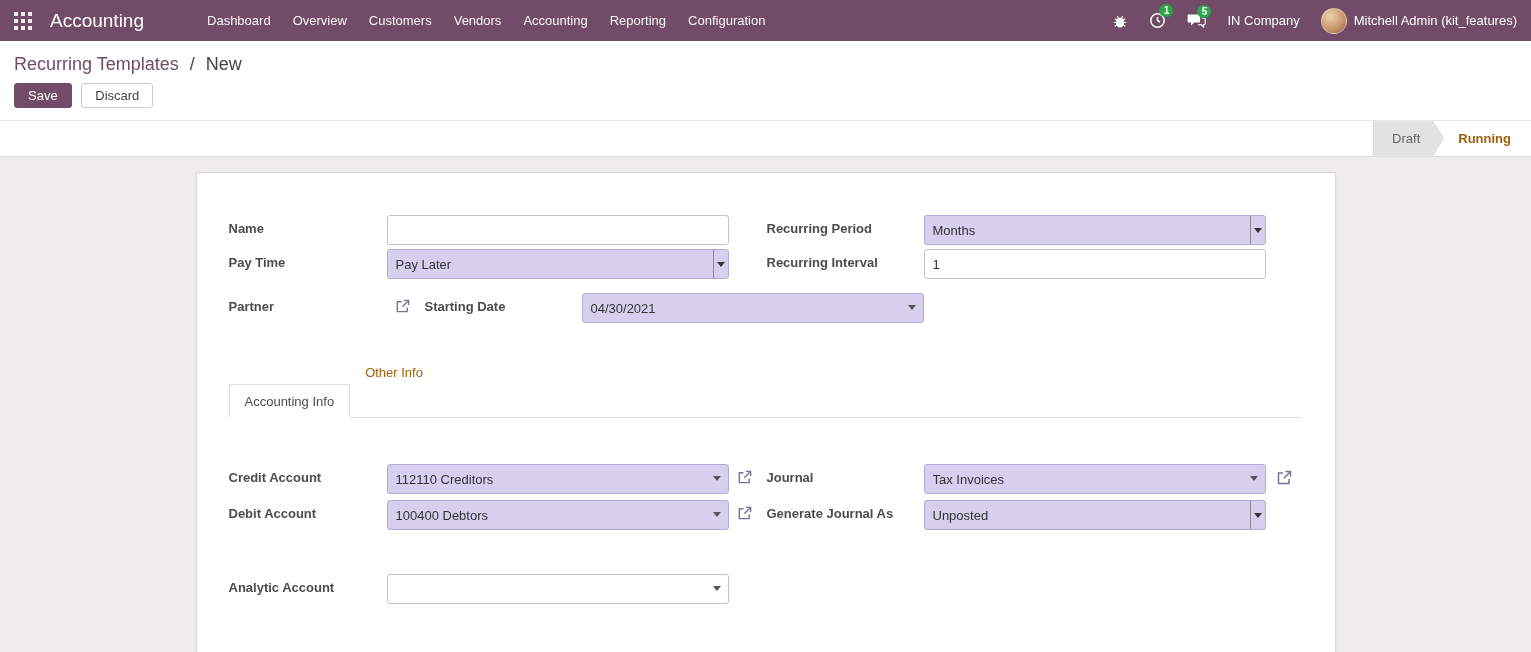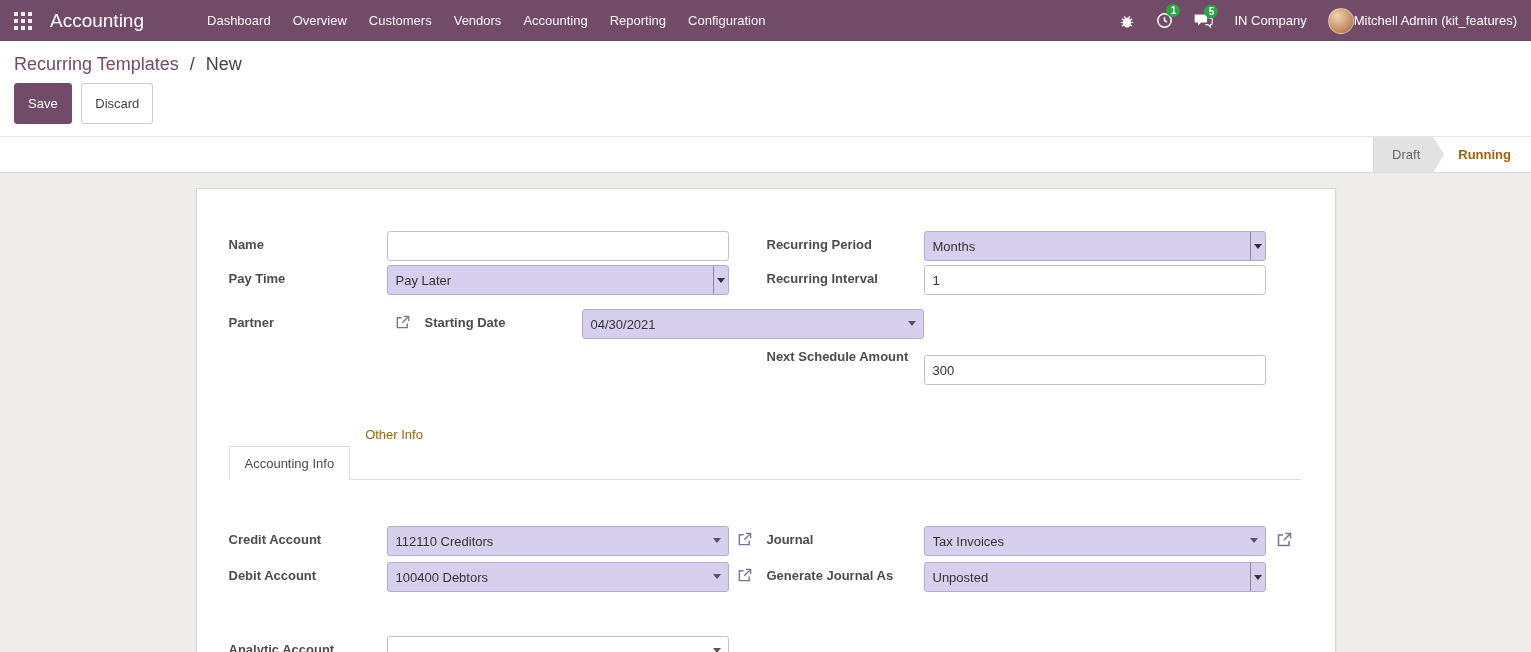--- a/index.html
+++ b/index.html
@@ -22,35 +22,35 @@
     color:rgba(255,255,255,0.95); cursor:pointer; font-size:13px;
   }
   .top-right { margin-left:auto; display:flex; align-items:center; gap:21px; }
   .icon-btn { position:relative; display:flex; align-items:center; cursor:pointer; }
   .badge {
     position:absolute; top:-8px; left:10px; background:#28a745; color:#fff;
     font-size:10px; line-height:13px; min-width:14px; text-align:center;
     border-radius:8px; padding:0 3px; font-weight:bold;
   }
   .company-name, .user-name { color:#fff; font-size:13px; white-space:nowrap; }
-  .user-zone { display:flex; align-items:center; gap:0; cursor:pointer; }
+  .user-zone { display:flex; align-items:center; gap:7px; cursor:pointer; }
   .avatar {
     width:26px; height:26px; border-radius:50%;
     background:radial-gradient(circle at 35% 30%, #f0d3ae, #c08c62 65%, #8a5a3c);
     border:1px solid rgba(255,255,255,0.4);
   }
   
   .control-panel { background:#fff; }
   .cp-top { padding:13px 16px 12px 14px; }
   .breadcrumb { font-size:18px; margin-bottom:8px; }
   .breadcrumb .bc-link { color:#714B67; cursor:pointer; }
   .breadcrumb .bc-sep { color:#444; margin:0 6px; }
   .breadcrumb .bc-current { color:#444; }
   .btn {
-    display:inline-block; font-size:13px; padding:12px 13px; border-radius:3px;
+    display:inline-block; font-size:13px; padding:4px 13px; border-radius:3px;
     cursor:pointer; margin-right:6px; line-height:15px;
   }
   .btn-primary { background:#714B67; border:1px solid #714B67; color:#fff; }
   .btn-secondary { background:#fff; border:1px solid #ccc; color:#444; }
   
   .status-row {
     border-top:1px solid #e6e6e6; border-bottom:1px solid #dcdcdc;
     height:37px; display:flex; justify-content:flex-end; background:#fff;
   }
   .statusbar { display:flex; align-items:stretch; border-left:1px solid #d8d8d8; }
@@ -243,30 +243,20 @@
       <span class="o-label right">Starting Date</span>
       <span class="o-field">
         <span class="m2o required">
           <span class="val">04/30/2021</span>
           <span class="caret"></span>
         </span>
       </span>
       <span class="end-slot"></span>
     </div>
 
-    <div class="o-row">
-      <span class="o-label"></span>
-      <span class="o-field"></span>
-      <span class="mid-slot"></span>
-      <span class="o-label right">Next Schedule Amount</span>
-      <span class="o-field amount-offset">
-        <input class="inp" type="text" value="300" style="">
-      </span>
-      <span class="end-slot"></span>
-    </div>
 
     <div class="tabs">
       <span class="tab active">Accounting Info</span>
       <span class="tab inactive">Other Info</span>
     </div>
 
     <div class="tab-content">
 
       <div class="o-row tc-row">
         <span class="o-label">Credit Account</span>

